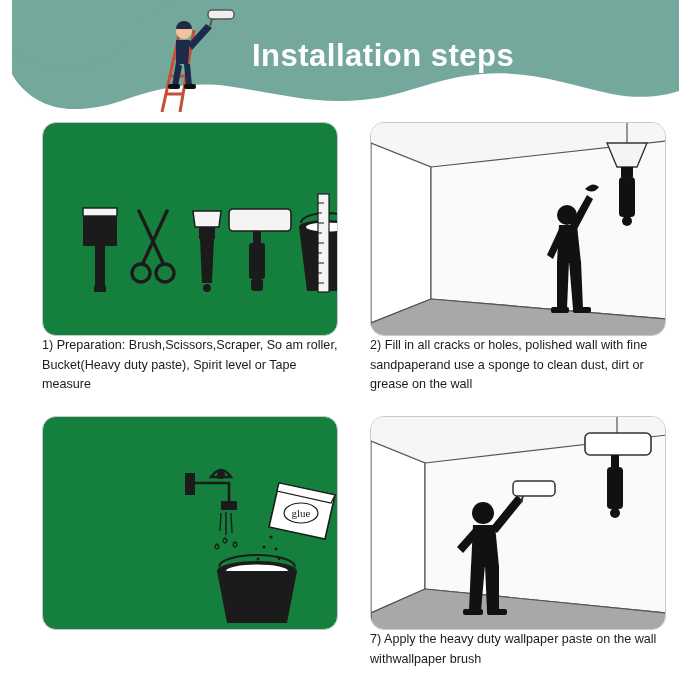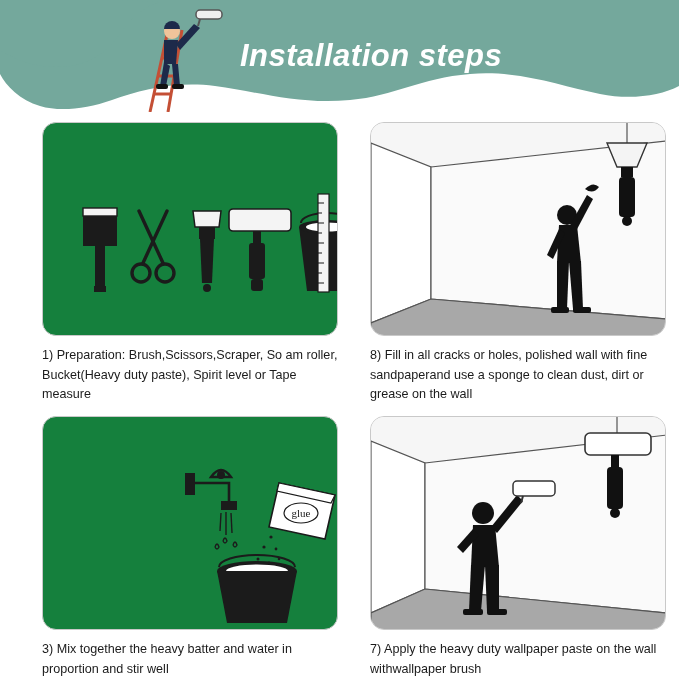--- a/index.html
+++ b/index.html
@@ -17,25 +17,24 @@
   #page {
     position: relative;
     width: 679px;
     height: 685px;
     background: #ffffff;
   }
 
   
   .header {
     position: absolute;
-    left: 0;
+    left: 12px;
     top: 0;
     width: 580px;
     height: 118px;
-    font-style: italic;
   }
   .header-blob {
     position: absolute;
     left: 0;
     top: 0;
     width: 679px;
     height: 118px;
   }
   .header-title {
     position: absolute;
@@ -80,21 +79,20 @@
     border: 1px solid #c9c9c9;
     border-radius: 14px;
     background: #15803d;
     overflow: hidden;
     box-sizing: border-box;
   }
   .panel.plain-white {
     background: #f4f4f4;
   }
   .caption {
-    margin-top: 10px;
     font-size: 12.6px;
     line-height: 1.55;
     color: #1b1b1b;
     width: 296px;
   }
 
   svg { display: block; }
 </style>
 </head>
 <body>
@@ -229,21 +227,21 @@
 
           <g>
             <line x1="256" y1="0" x2="256" y2="20" stroke="#555" stroke-width="1.2"></line>
             <path d="M236,20 L276,20 L266,44 L246,44 Z" fill="#f4f4f4" stroke="#333" stroke-width="1.4"></path>
             <rect x="250" y="44" width="12" height="10" fill="#111"></rect>
             <rect x="248" y="54" width="16" height="40" rx="4" fill="#111"></rect>
             <circle cx="256" cy="98" r="5" fill="#111"></circle>
           </g>
         </svg>
       </div>
-      <div class="caption">8)  Fill in all cracks or holes, polished wall with fine  sandpaperand use a sponge to clean dust, dirt or grease on the wall</div>
+      <div class="caption">2)  Fill in all cracks or holes, polished wall with fine  sandpaperand use a sponge to clean dust, dirt or grease on the wall</div>
     </div>
 
     <div class="step step-3">
       <div class="panel">
         <svg viewBox="0 0 296 214" width="296" height="214">
 
           <g stroke="#1b1b1b" stroke-width="2.6" fill="none">
             <path d="M150,66 L186,66 L186,86"></path>
             <line x1="150" y1="58" x2="150" y2="76"></line>
           </g>
@@ -281,21 +279,20 @@
           </g>
 
           <g>
             <path d="M176,150 a38,12 0 0 1 76,0" fill="none" stroke="#1b1b1b" stroke-width="2"></path>
             <ellipse cx="214" cy="154" rx="40" ry="10" fill="#1b1b1b"></ellipse>
             <ellipse cx="214" cy="154" rx="31" ry="6.5" fill="#ffffff"></ellipse>
             <path d="M174,154 L254,154 L244,206 L184,206 Z" fill="#1b1b1b"></path>
           </g>
         </svg>
       </div>
-      <div class="caption">3)  Mix together the heavy batter and water in proportion and stir well</div>
     </div>
 
     <div class="step step-4">
       <div class="panel plain-white">
         <svg viewBox="0 0 296 214" width="296" height="214">
           <rect x="0" y="0" width="296" height="214" fill="#f6f6f6"></rect>
 
           <path d="M0,24 L54,46 L54,172 L0,196 Z" fill="#ffffff" stroke="#555" stroke-width="1.2"></path>
           <path d="M54,46 L296,18 L296,196 L54,172 Z" fill="#fafafa" stroke="#555" stroke-width="1.2"></path>
           <path d="M0,196 L54,172 L296,196 L296,214 L0,214 Z" fill="#a8a8a8" stroke="#555" stroke-width="1.2"></path>

